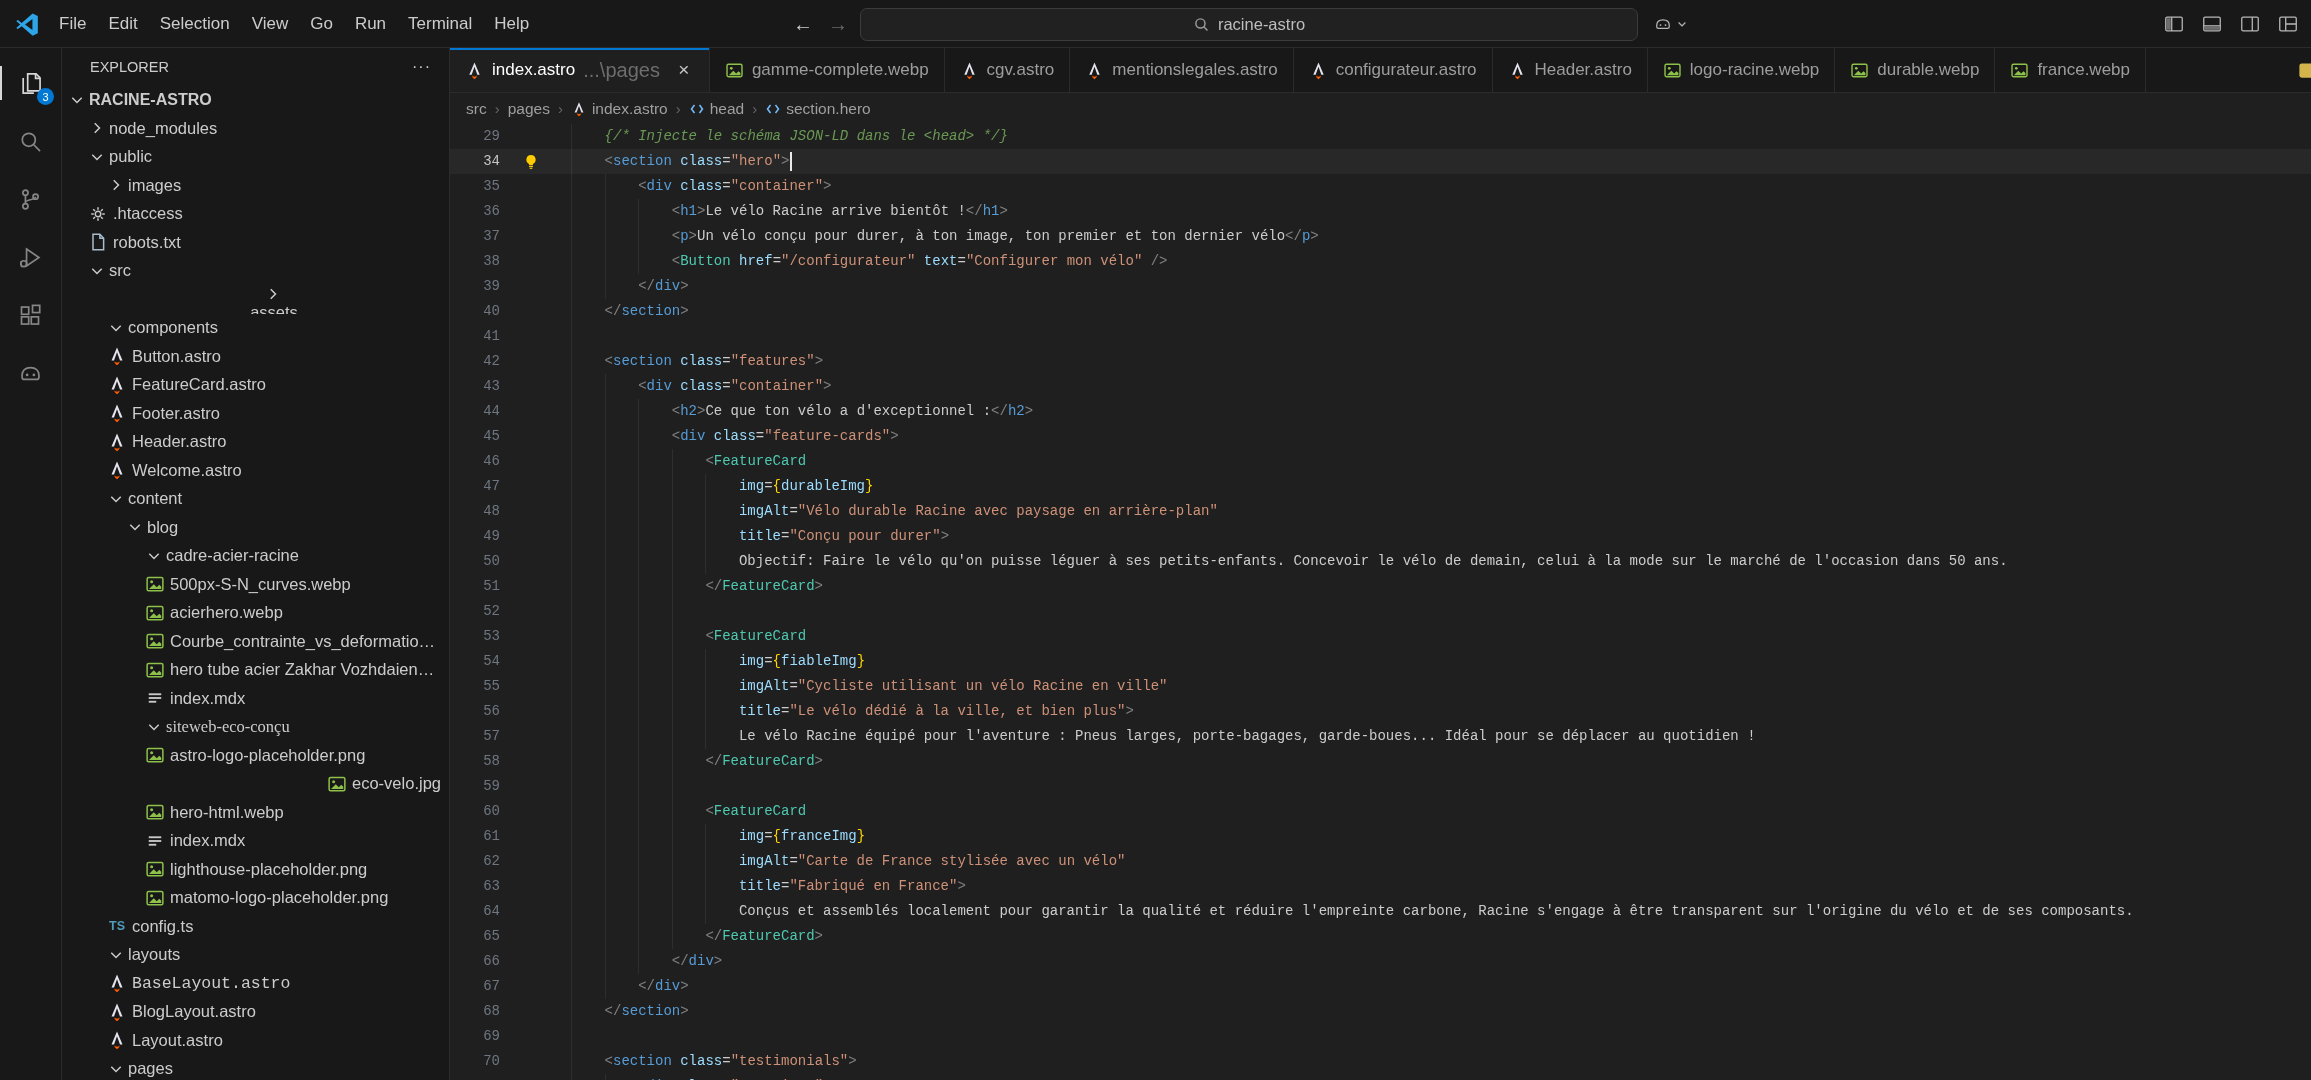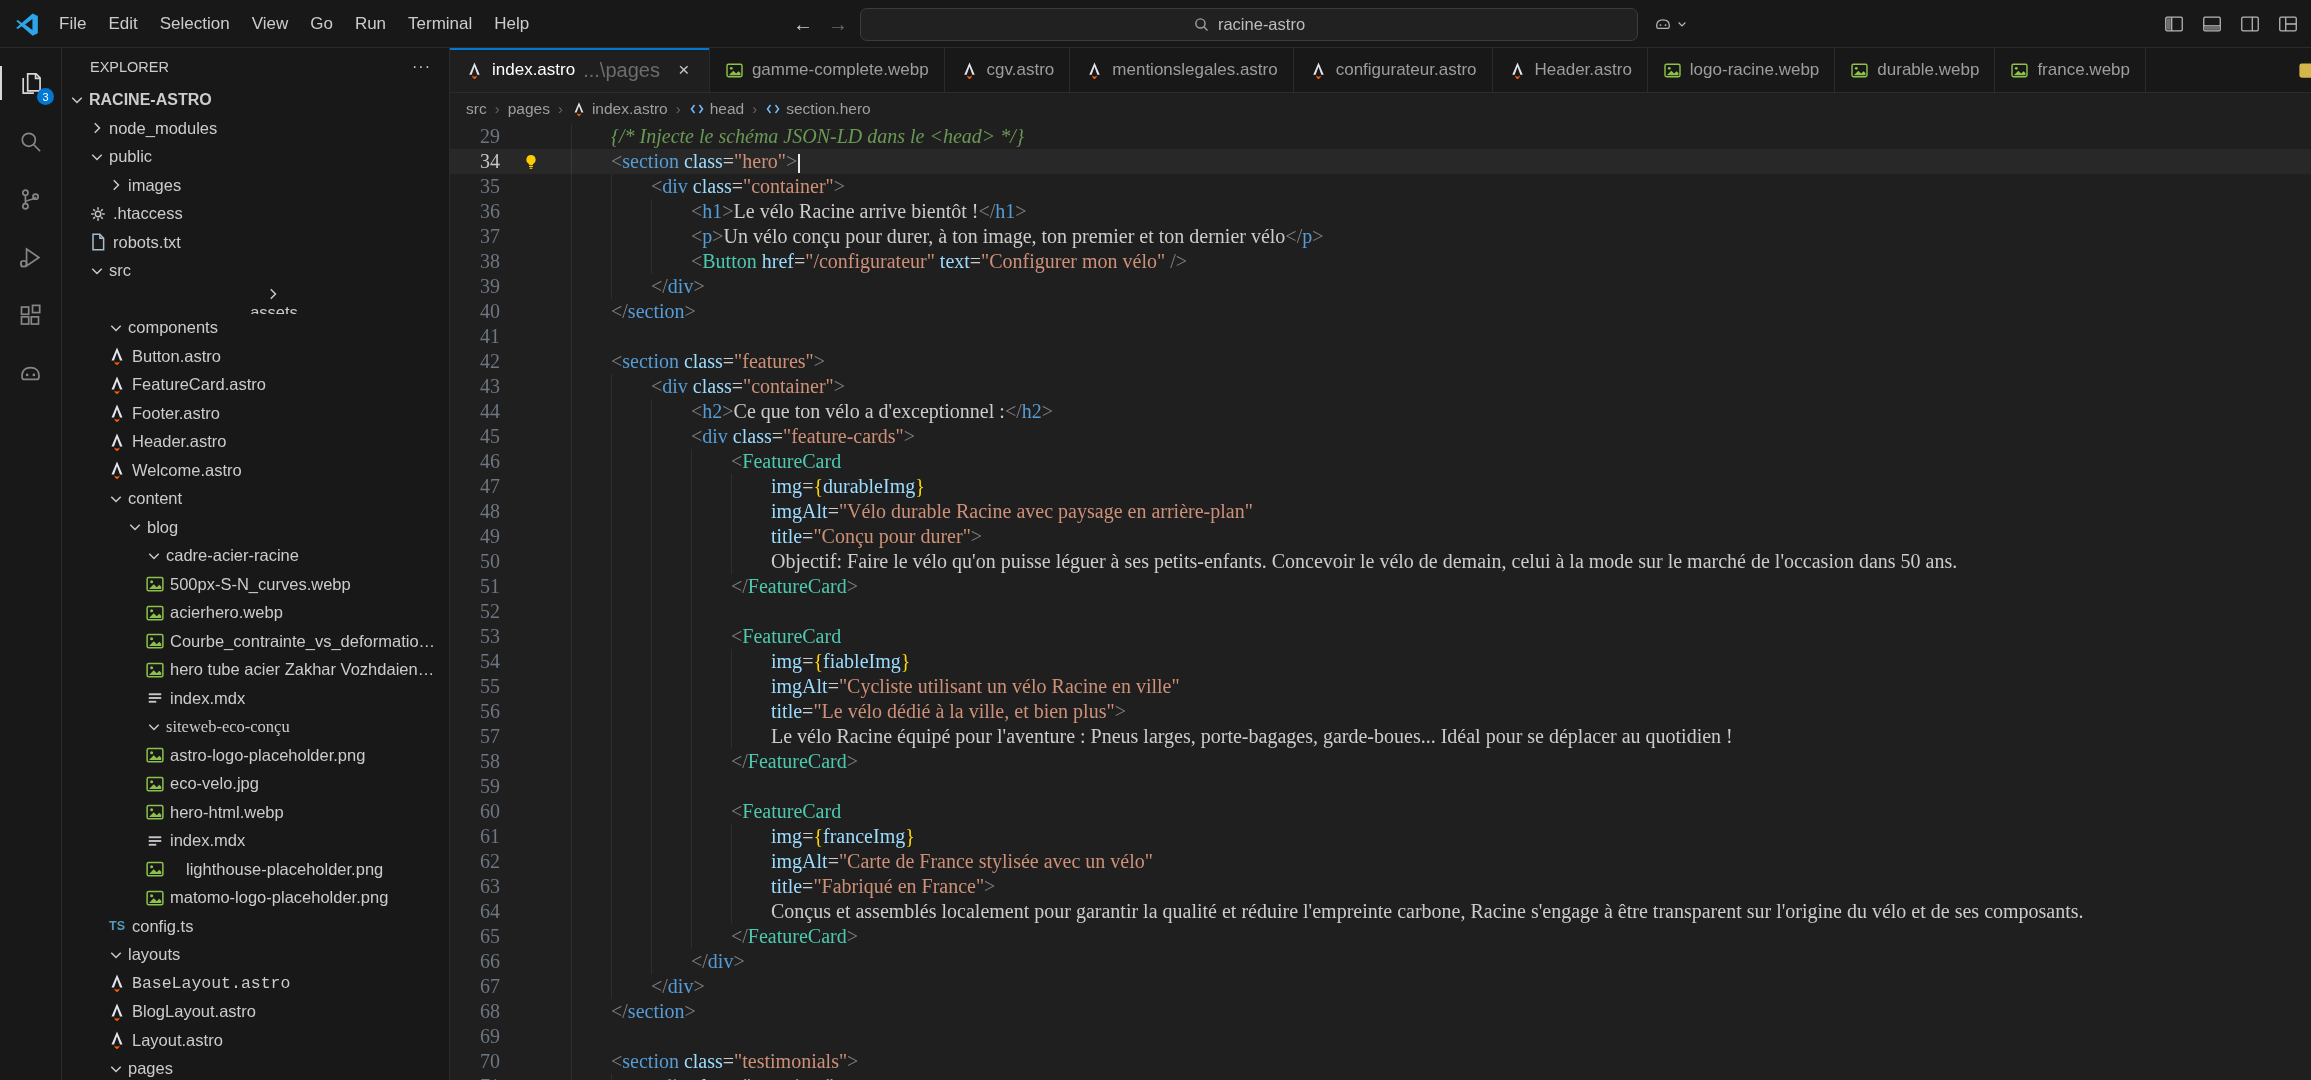--- a/index.html
+++ b/index.html
@@ -66,21 +66,21 @@
   .tab .close{margin-left:6px;font-size:19px;color:#c5c5c5;width:20px;text-align:center}
   .tab.partial{width:26px;flex:0 0 26px;padding:0 0 0 12px;margin-left:auto;border-right:none;overflow:hidden}
 
   .breadcrumbs{height:31px;flex:0 0 31px;display:flex;align-items:center;gap:8px;
     padding-left:16px;font-size:15.5px;color:#9f9f9f}
   .crumb{display:flex;align-items:center;gap:5px}
   .cicon{width:16px;height:16px;display:flex}
   .crumb-sep{color:#666;font-size:15px}
 
   
-  .code{flex:1;overflow:hidden;font-family:Liberation Serif, serif;font-size:20px}
+  .code{flex:1;overflow:hidden;font-family:Liberation Mono, monospace;font-size:14px}
   .code-line{display:flex;height:25px;line-height:25px}
   .code-line.active-line{background:rgba(255,255,255,.045)}
   .ln{width:50px;flex:0 0 50px;text-align:right;color:#6e7681}
   .active-line .ln{color:#c6c6c6}
   .gut{width:30px;flex:0 0 30px;margin-left:16px;display:flex;align-items:center;justify-content:center}
   .gut svg{width:18px;height:18px}
   .lt{white-space:pre;margin-left:25px;overflow:hidden;flex:1}
   .ig{display:inline-block;width:4ch;height:25px;vertical-align:top;
     box-shadow:inset 1px 0 0 rgba(255,255,255,.07)}
   .cursor{display:inline-block;width:2px;height:19px;background:#eaeaea;vertical-align:middle;margin-left:1px}
@@ -455,21 +455,21 @@
           <div class="trow" style="padding-left: 83px;">
             <span class="ficon">
               <svg viewBox="0 0 16 16">
                 <rect x="1.7" y="2.7" width="12.6" height="10.6" rx="1.2" fill="none" stroke="#8dc149" stroke-width="1.2"></rect>
                 <circle cx="5.3" cy="6.2" r="1.2" fill="#8dc149"></circle>
                 <path fill="#8dc149" d="M3.2 12 7 8.2l2.4 2.4 2-2 1.6 1.6V12Z"></path>
               </svg>
             </span>
             <span class="lbl">astro-logo-placeholder.png</span>
           </div>
-          <div class="trow" style="padding-left: 83px;">
+          <div class="trow" style="padding-left: 83px; justify-content: flex-end;">
             <span class="ficon">
               <svg viewBox="0 0 16 16">
                 <rect x="1.7" y="2.7" width="12.6" height="10.6" rx="1.2" fill="none" stroke="#8dc149" stroke-width="1.2"></rect>
                 <circle cx="5.3" cy="6.2" r="1.2" fill="#8dc149"></circle>
                 <path fill="#8dc149" d="M3.2 12 7 8.2l2.4 2.4 2-2 1.6 1.6V12Z"></path>
               </svg>
             </span>
             <span class="lbl">eco-velo.jpg</span>
           </div>
           <div class="trow" style="padding-left: 83px;">
@@ -487,21 +487,21 @@
               <svg viewBox="0 0 16 16">
                 <g stroke="#c8c8c8" stroke-width="1.5">
                   <line x1="3" y1="5" x2="13" y2="5"></line>
                   <line x1="3" y1="8" x2="13" y2="8"></line>
                   <line x1="3" y1="11" x2="9" y2="11"></line>
                 </g>
               </svg>
             </span>
             <span class="lbl">index.mdx</span>
           </div>
-          <div class="trow" style="padding-left: 83px; gap: 16px;">
+          <div class="trow" style="padding-left: 83px;">
             <span class="ficon">
               <svg viewBox="0 0 16 16">
                 <rect x="1.7" y="2.7" width="12.6" height="10.6" rx="1.2" fill="none" stroke="#8dc149" stroke-width="1.2"></rect>
                 <circle cx="5.3" cy="6.2" r="1.2" fill="#8dc149"></circle>
                 <path fill="#8dc149" d="M3.2 12 7 8.2l2.4 2.4 2-2 1.6 1.6V12Z"></path>
               </svg>
             </span>
             <span class="lbl">lighthouse-placeholder.png</span>
           </div>
           <div class="trow" style="padding-left: 83px;">

